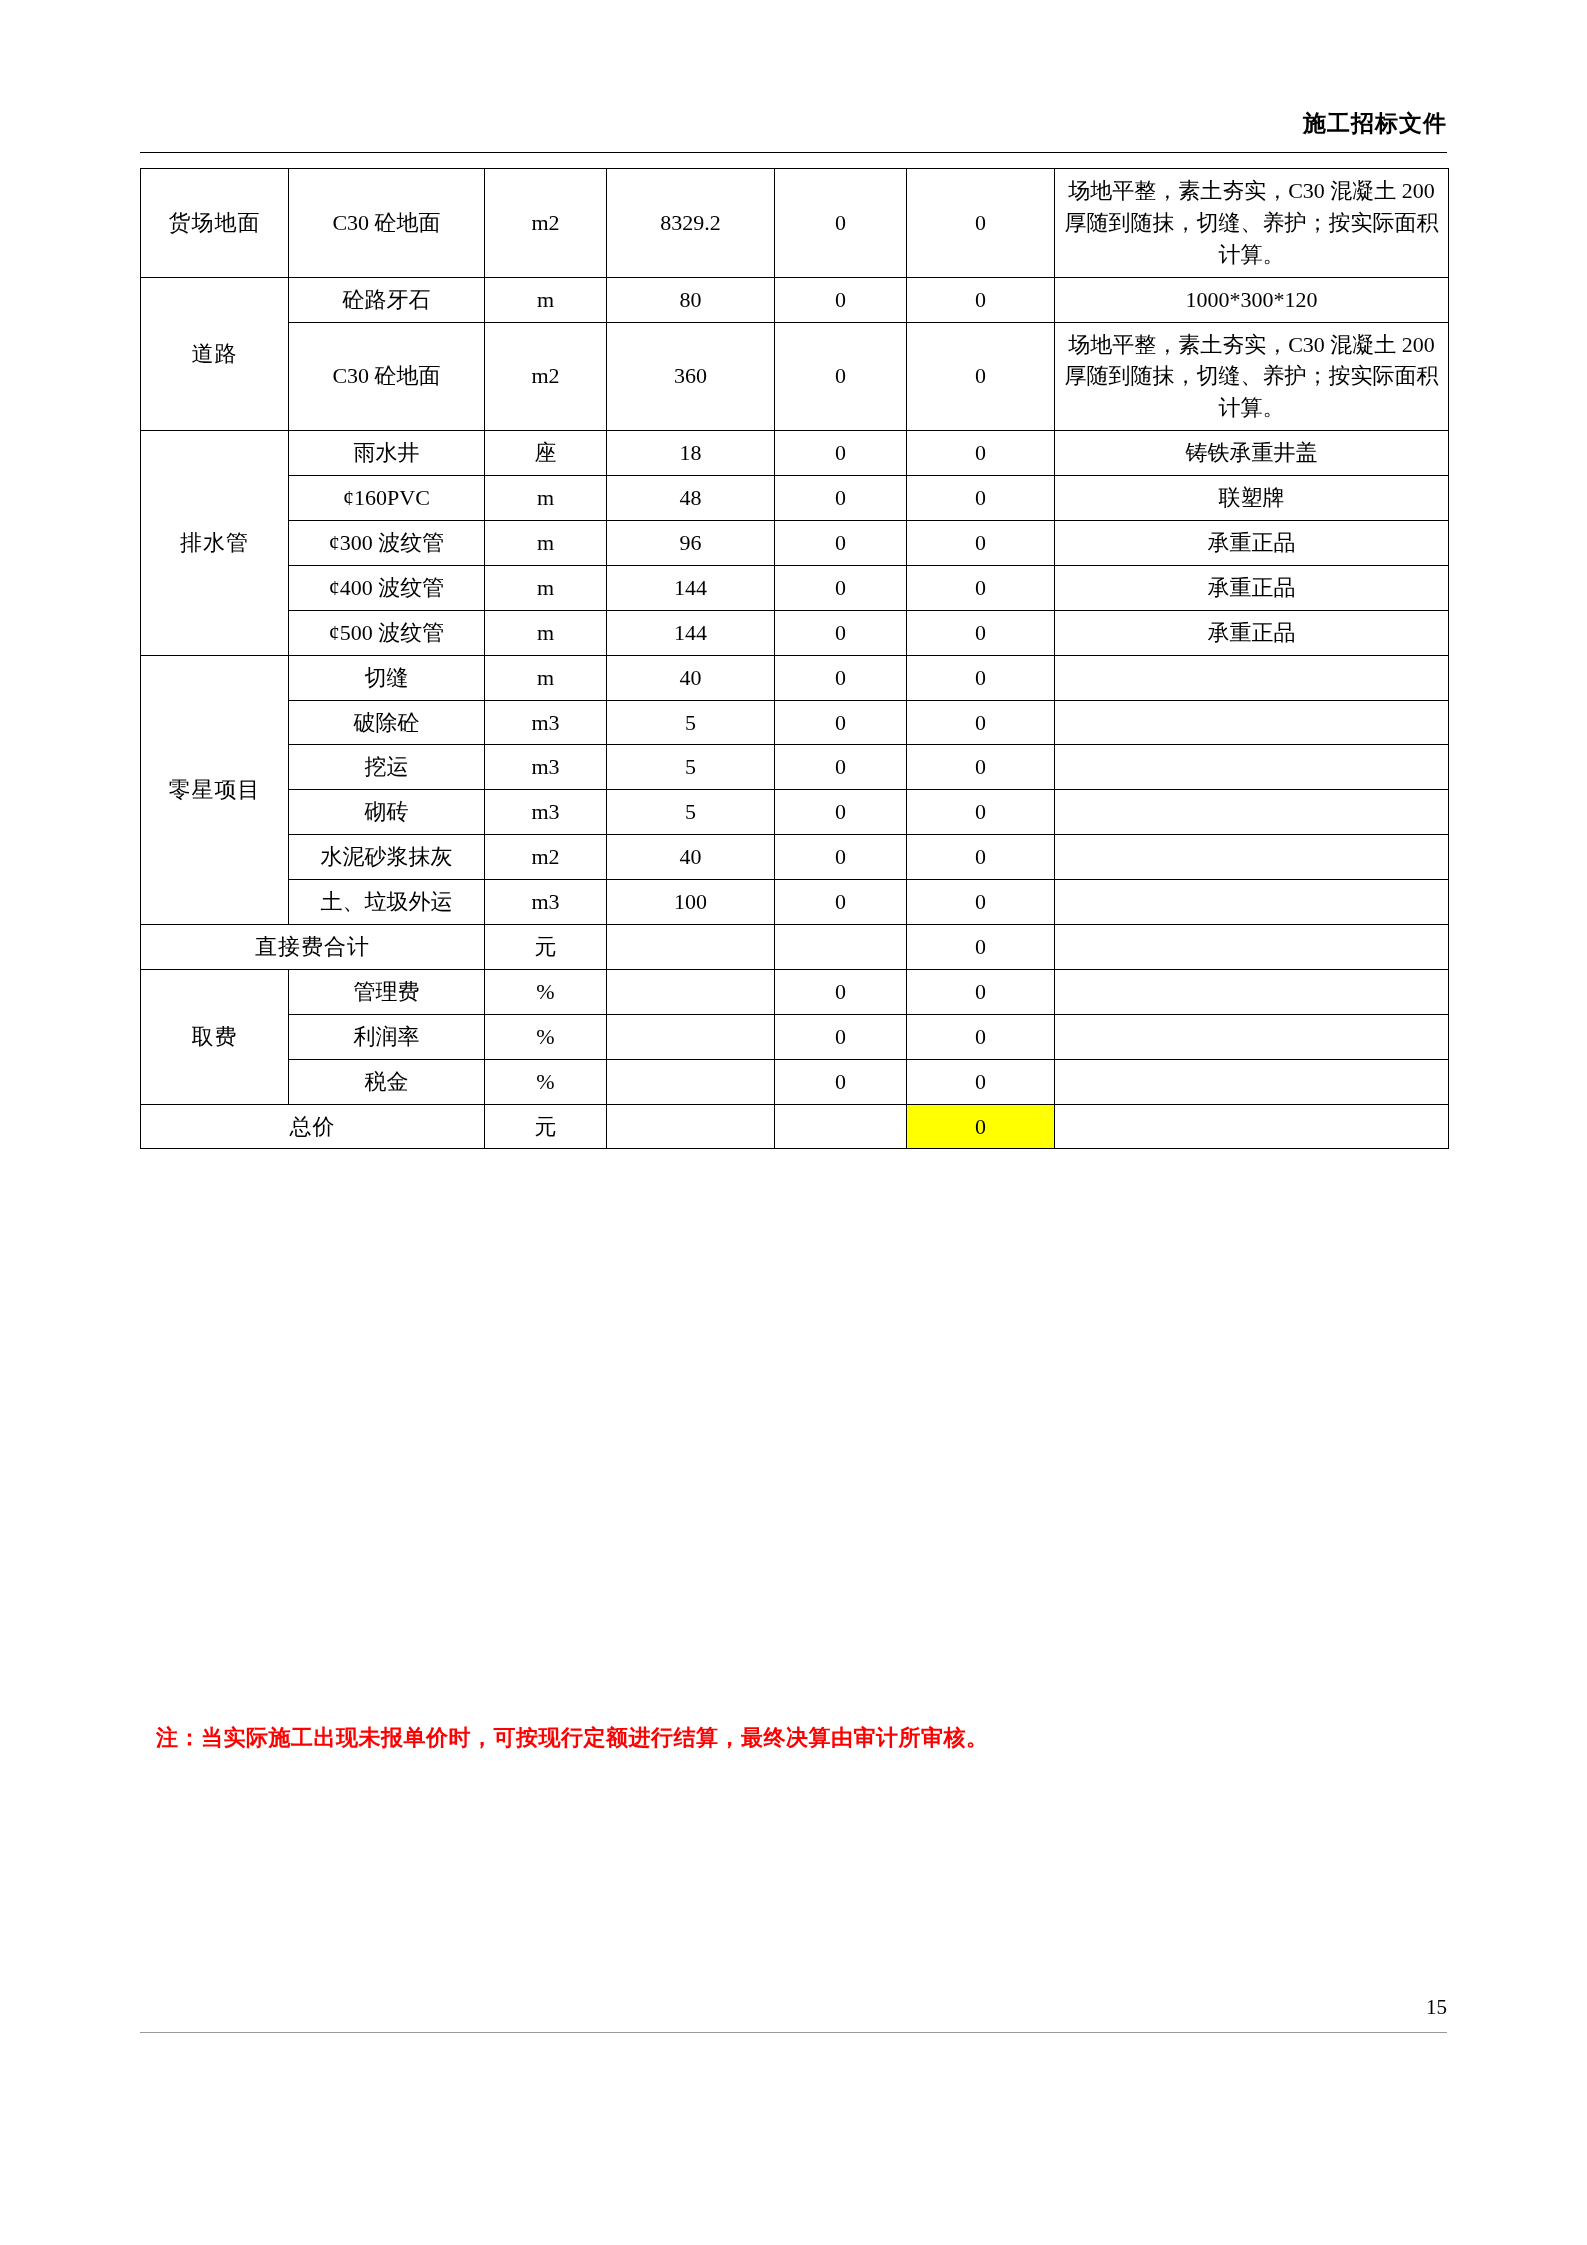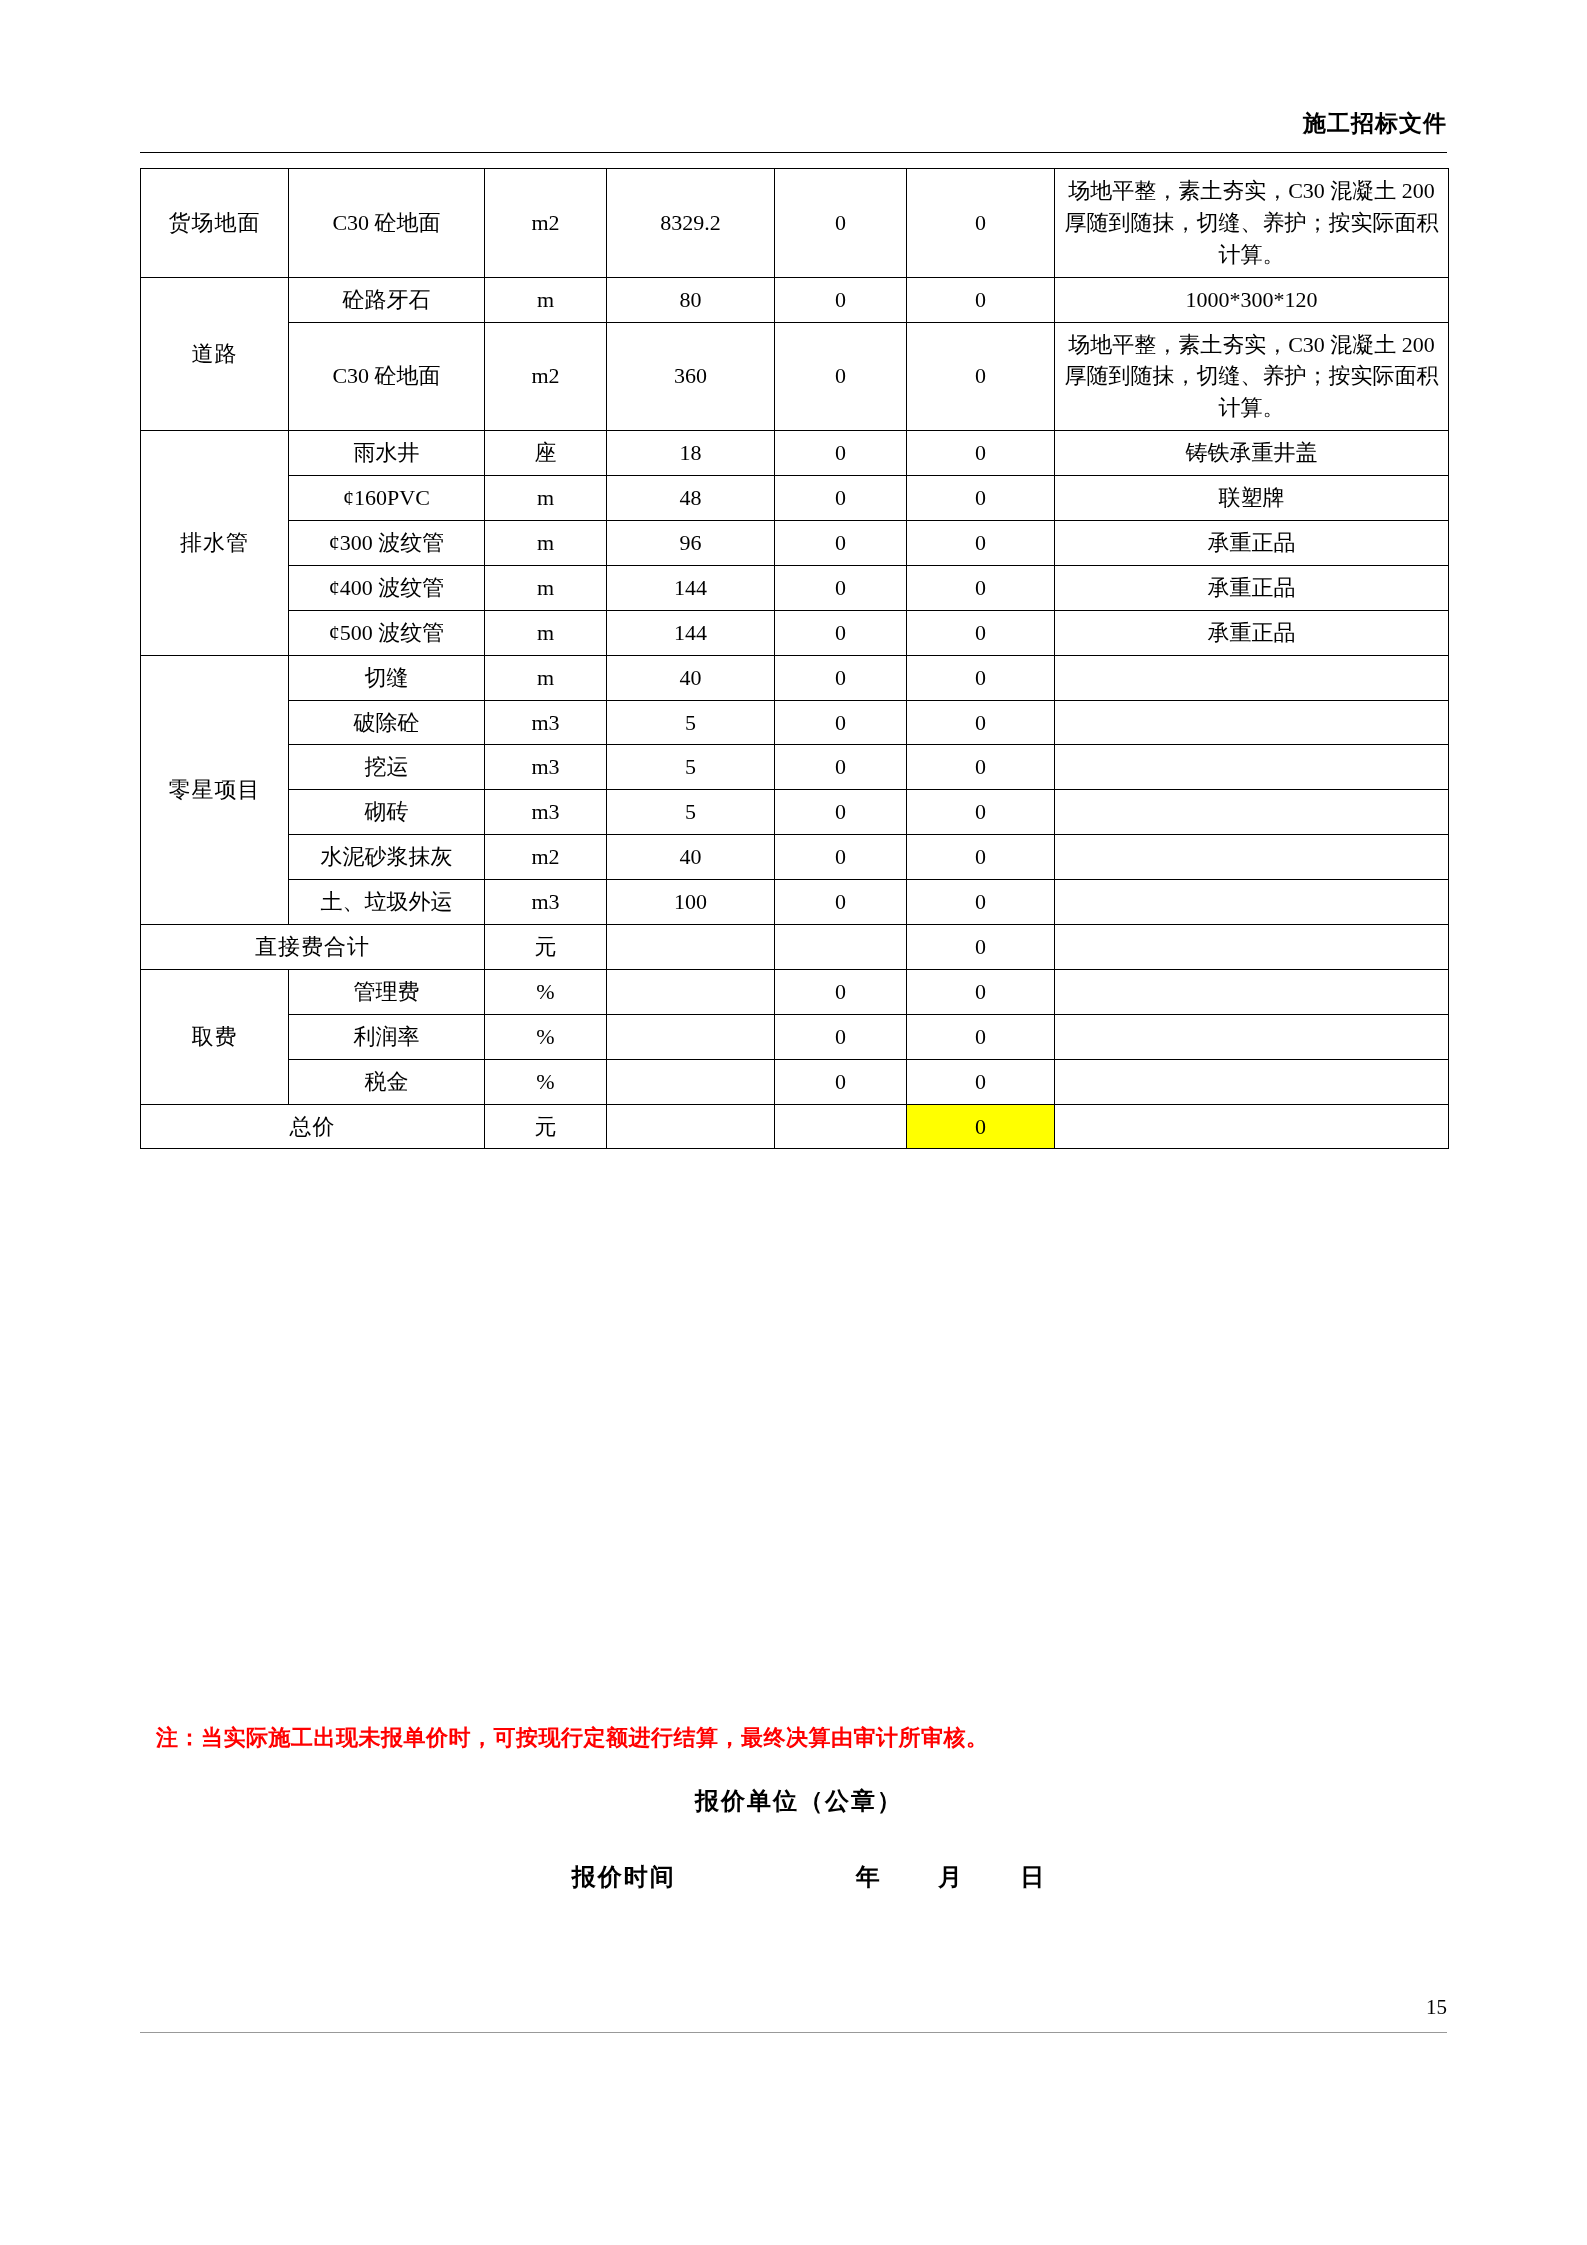--- a/index.html
+++ b/index.html
@@ -318,28 +318,17 @@
         <td></td>
         <td></td>
         <td class="hl">0</td>
         <td class="desc-center"></td>
       </tr>
     </tbody>
   </table>
 
   <div class="note">注：当实际施工出现未报单价时，可按现行定额进行结算，最终决算由审计所审核。</div>
 
-  <div class="sign-block">
-    <div class="sign-line1">报价单位（公章）</div>
-    <div class="sign-line2">
-      <div>报价时间</div>
-      <div class="sign-ymd">
-        <span>年</span>
-        <span>月</span>
-        <span>日</span>
-      </div>
-    </div>
-  </div>
 
   <div class="page-num">15</div>
   <div class="footer-rule"></div>
 
 </div>
 
 </body></html>

